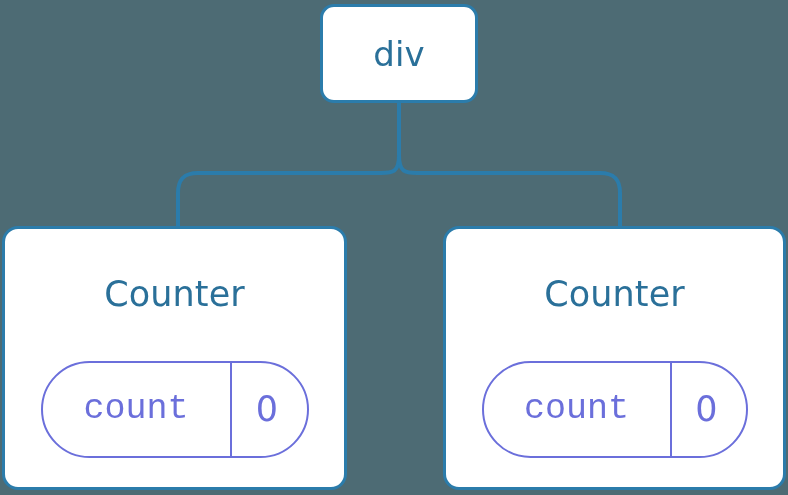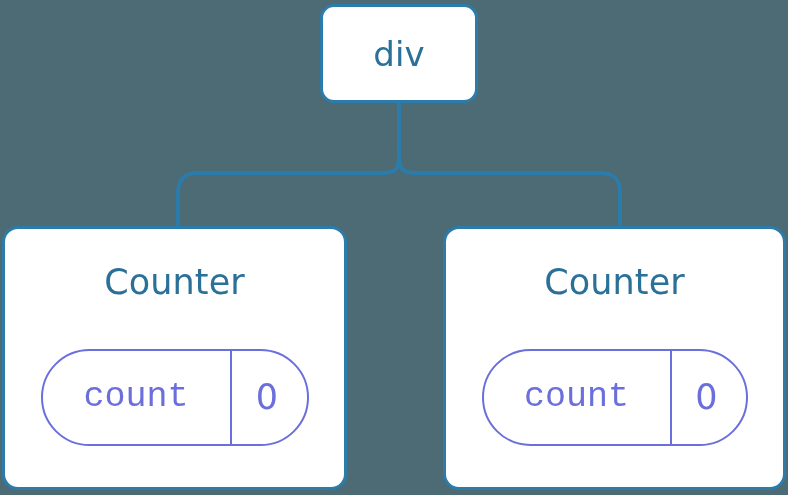--- a/index.html
+++ b/index.html
@@ -60,21 +60,21 @@
     color: #2a7099;
     letter-spacing: 0.2px;
     line-height: 1;
   }
 
   
   .node-counter {
     top: 226px;
     height: 264px;
     border-radius: 16px;
-    padding-top: 36px;
+    padding-top: 48px;
   }
   #node-counter-0 {
     left: 2px;
     width: 345px;
   }
   #node-counter-1 {
     left: 443px;
     width: 343px;
   }
   .node-counter .node-title {

